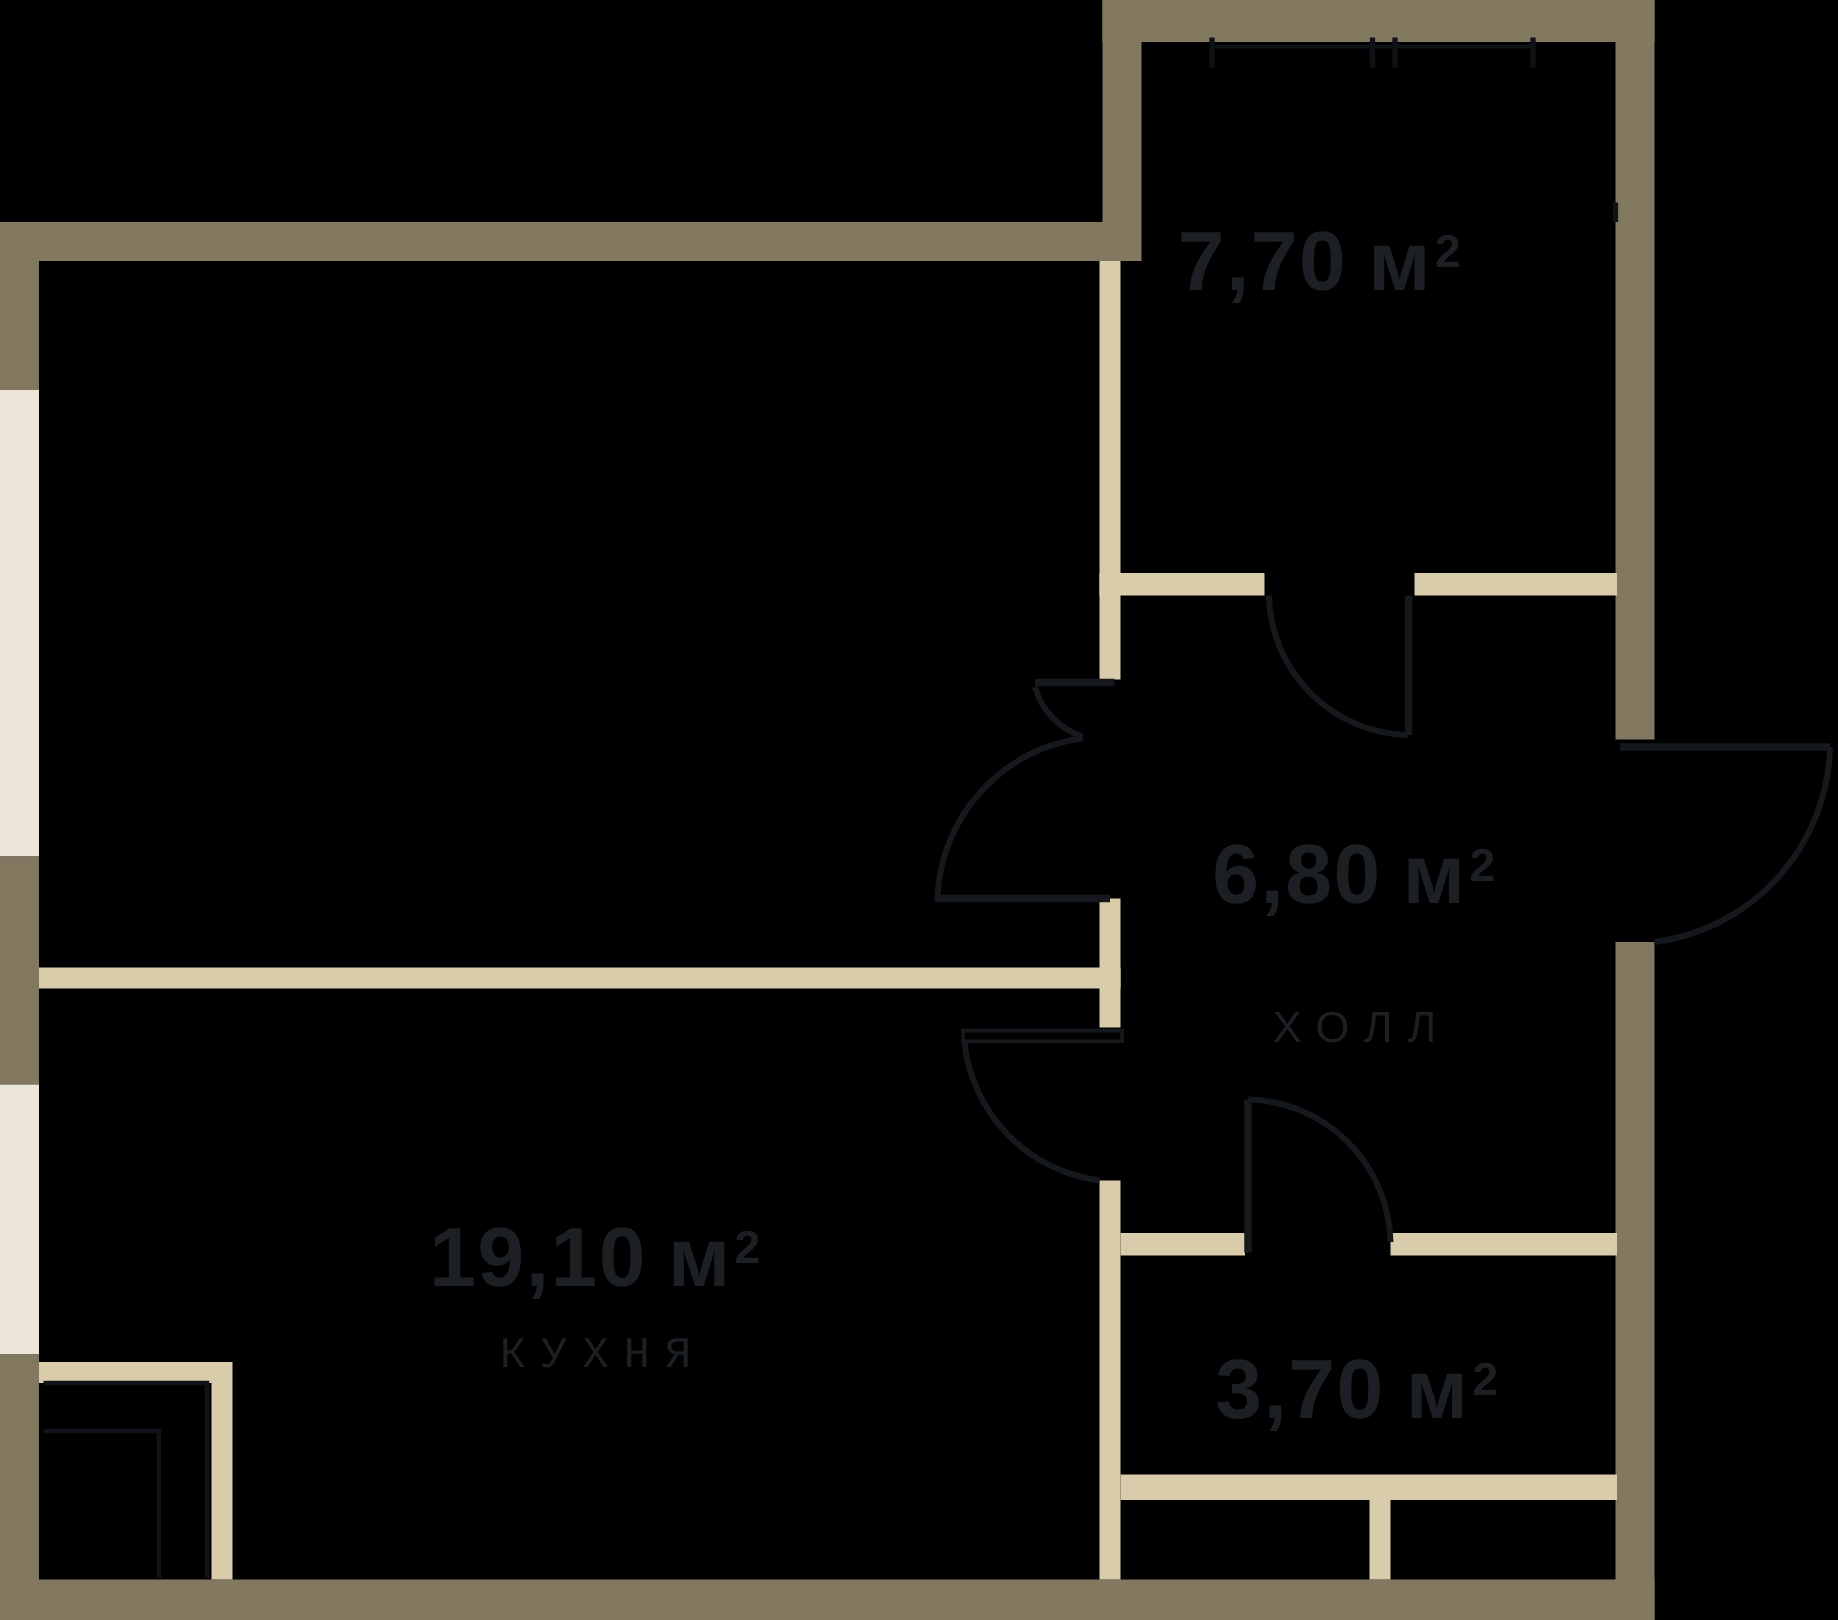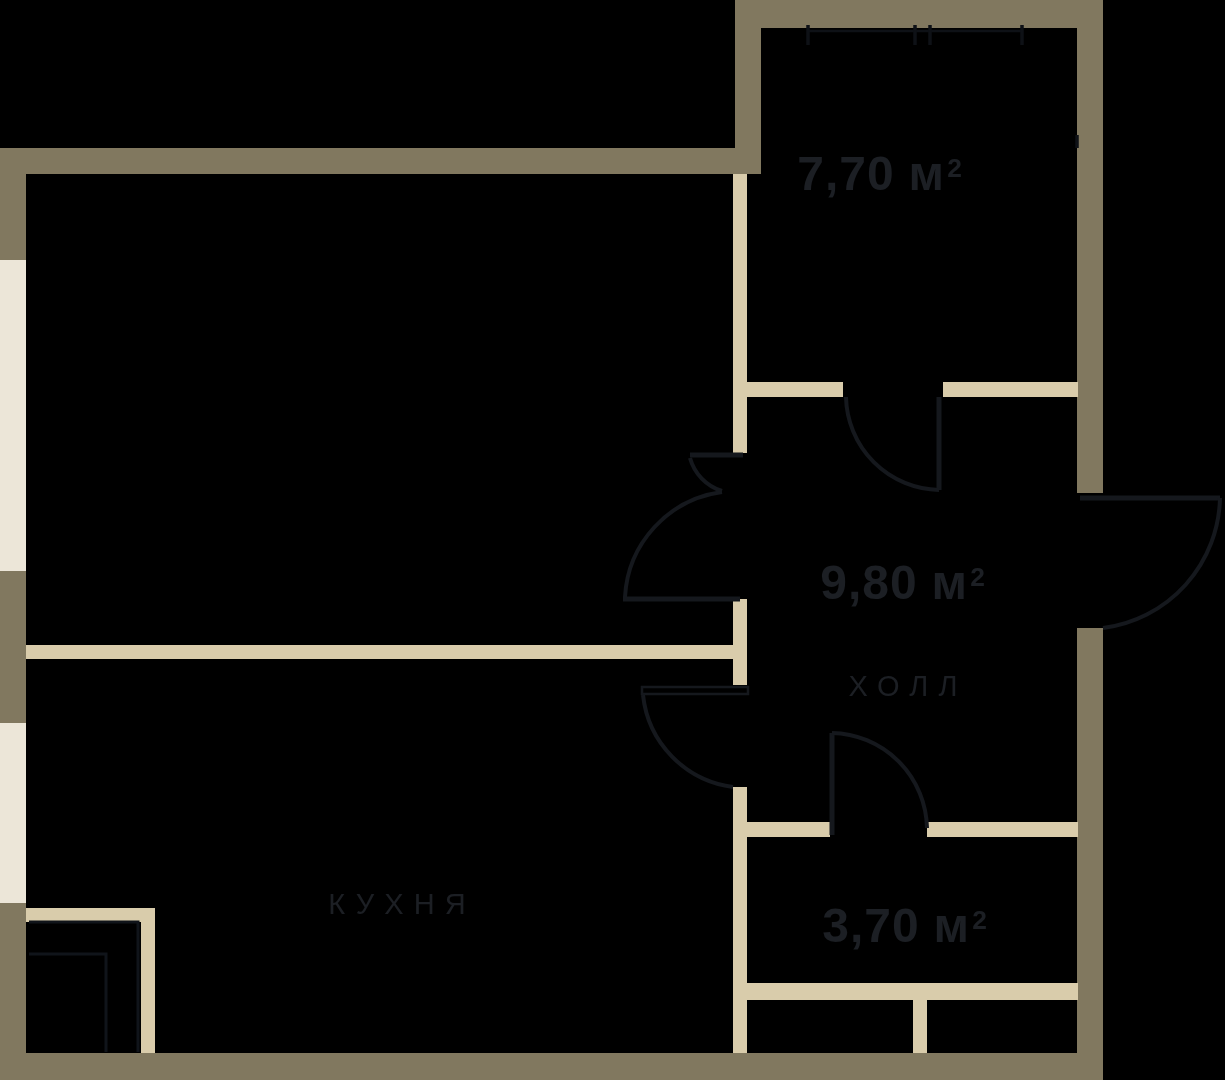--- a/index.html
+++ b/index.html
@@ -27,21 +27,21 @@
   .overlay .leaf{stroke-width:5;}
   .overlay .leaf-thin{stroke-width:2.5;}
   .overlay .arc{stroke-width:4;}
   .overlay .tick{stroke-width:3.5;stroke:#0E1116;}
   .overlay .winline{stroke-width:2.5;stroke:#0E1116;}
   .overlay .shaft{stroke-width:3;stroke:#10141A;}
   .room-label{
     position:absolute;
     transform:translate(-50%,-50%);
     color:var(--text);
-    font-size:48px;
+    font-size:56px;
     font-weight:700;
     letter-spacing:1px;
     white-space:nowrap;
     line-height:1;
     text-align:right;
   }
   .room-label .unit{margin-left:14px;}
   .room-label sup{
     font-size:0.55em;
     position:relative;
@@ -117,24 +117,27 @@
     <path class="tick" d="M915 25 V45"></path>
     <path class="tick" d="M930 25 V45"></path>
     <path class="tick" d="M1022 25 V45"></path>
     <path class="tick" d="M1077 135 V148"></path>
 
     <path class="shaft" d="M29 922 H138 V1052"></path>
     <path class="shaft" d="M29 954 H106 V1052"></path>
   </svg>
 
 
-  <div class="room-name" style="left:397px;top:904px;">кухня</div>
+  <div class="room-label" style="left:397px;top:838px;">
+    <span class="num">19,10</span><span class="unit"><span>м</span><sup>2</sup></span>
+  </div>
+  <div class="room-name" style="left:397px;top:904px;font-family:Liberation Mono, monospace;">кухня</div>
 
   <div class="room-label" style="left:903px;top:583px;">
-    <span class="num">9,80</span><span class="unit"><span>м</span><sup>2</sup></span>
+    <span class="num">6,80</span><span class="unit"><span>м</span><sup>2</sup></span>
   </div>
   <div class="room-name" style="left:903px;top:686px;">холл</div>
 
   <div class="room-label" style="left:880px;top:174px;">
     <span class="num">7,70</span><span class="unit"><span>м</span><sup>2</sup></span>
   </div>
 
   <div class="room-label" style="left:905px;top:926px;">
     <span class="num">3,70</span><span class="unit"><span>м</span><sup>2</sup></span>
   </div>

